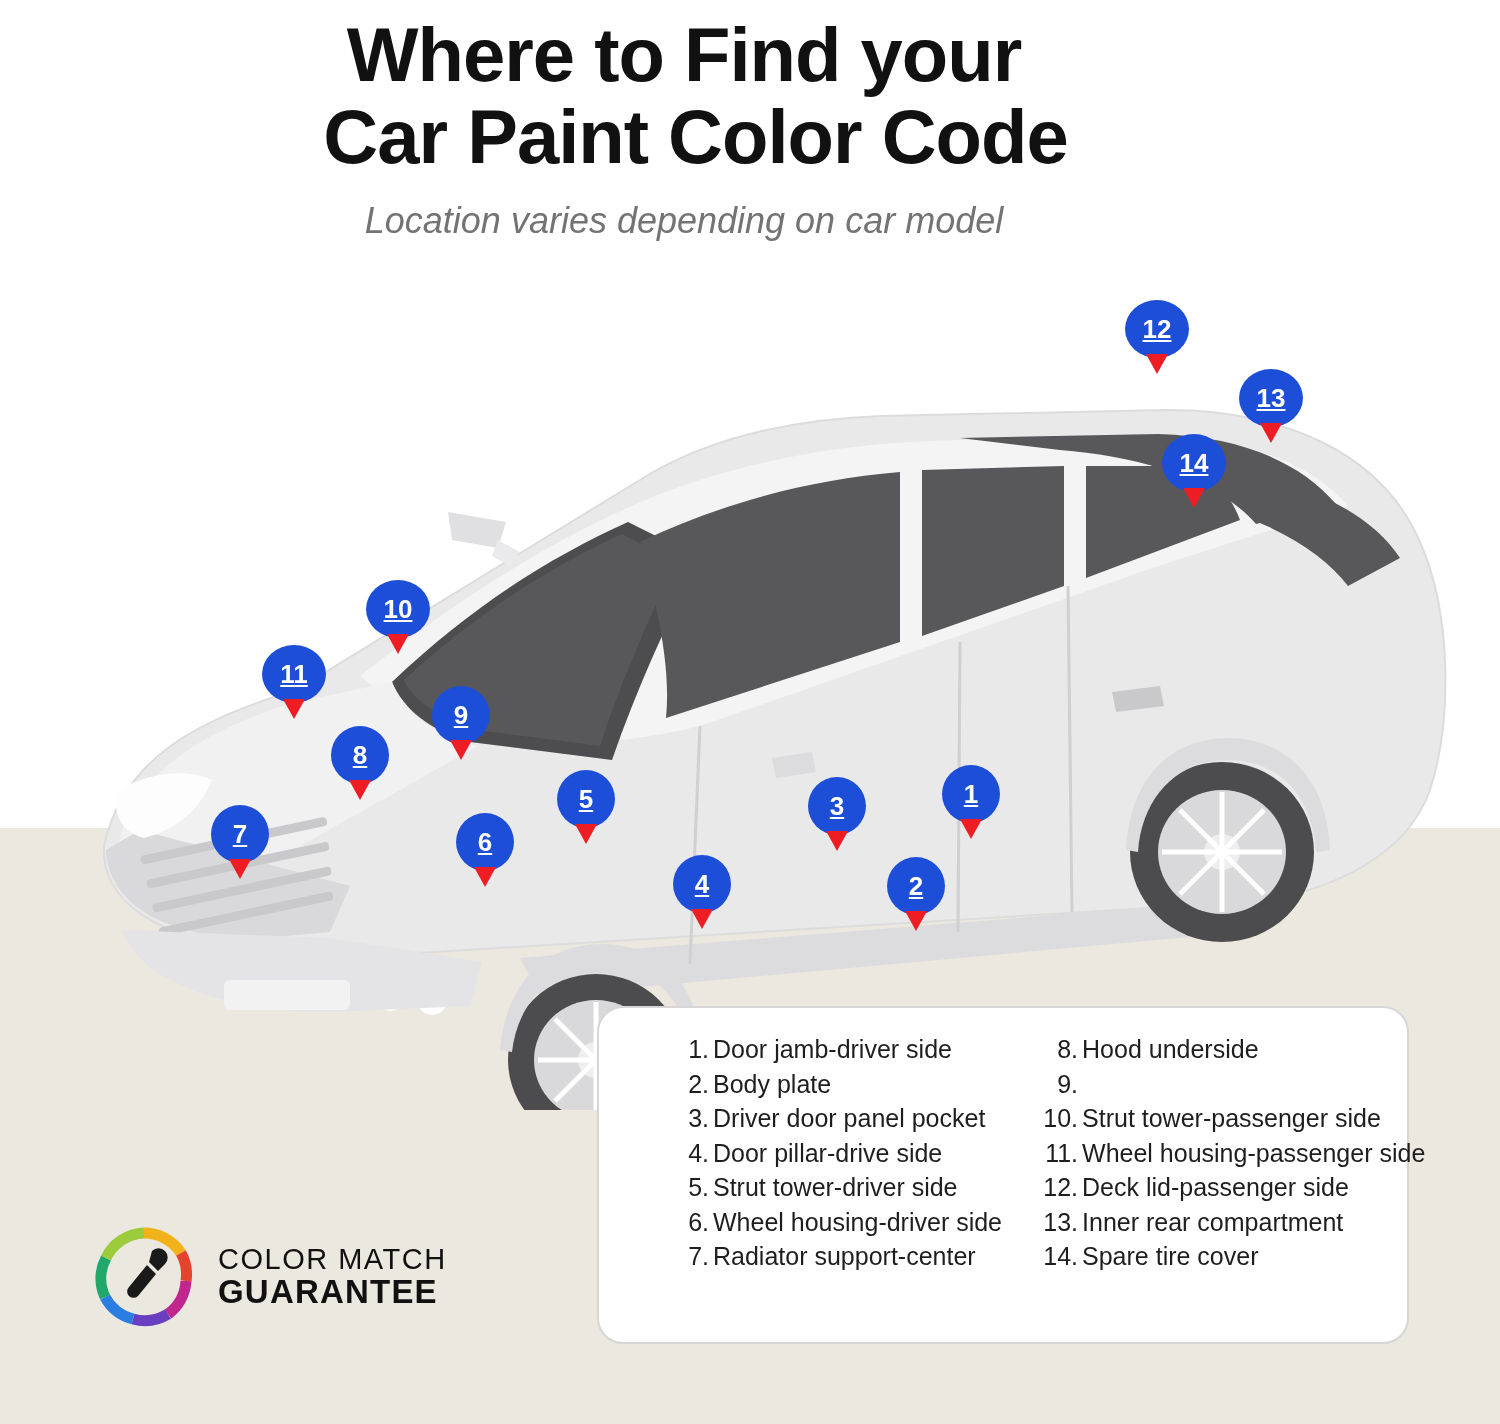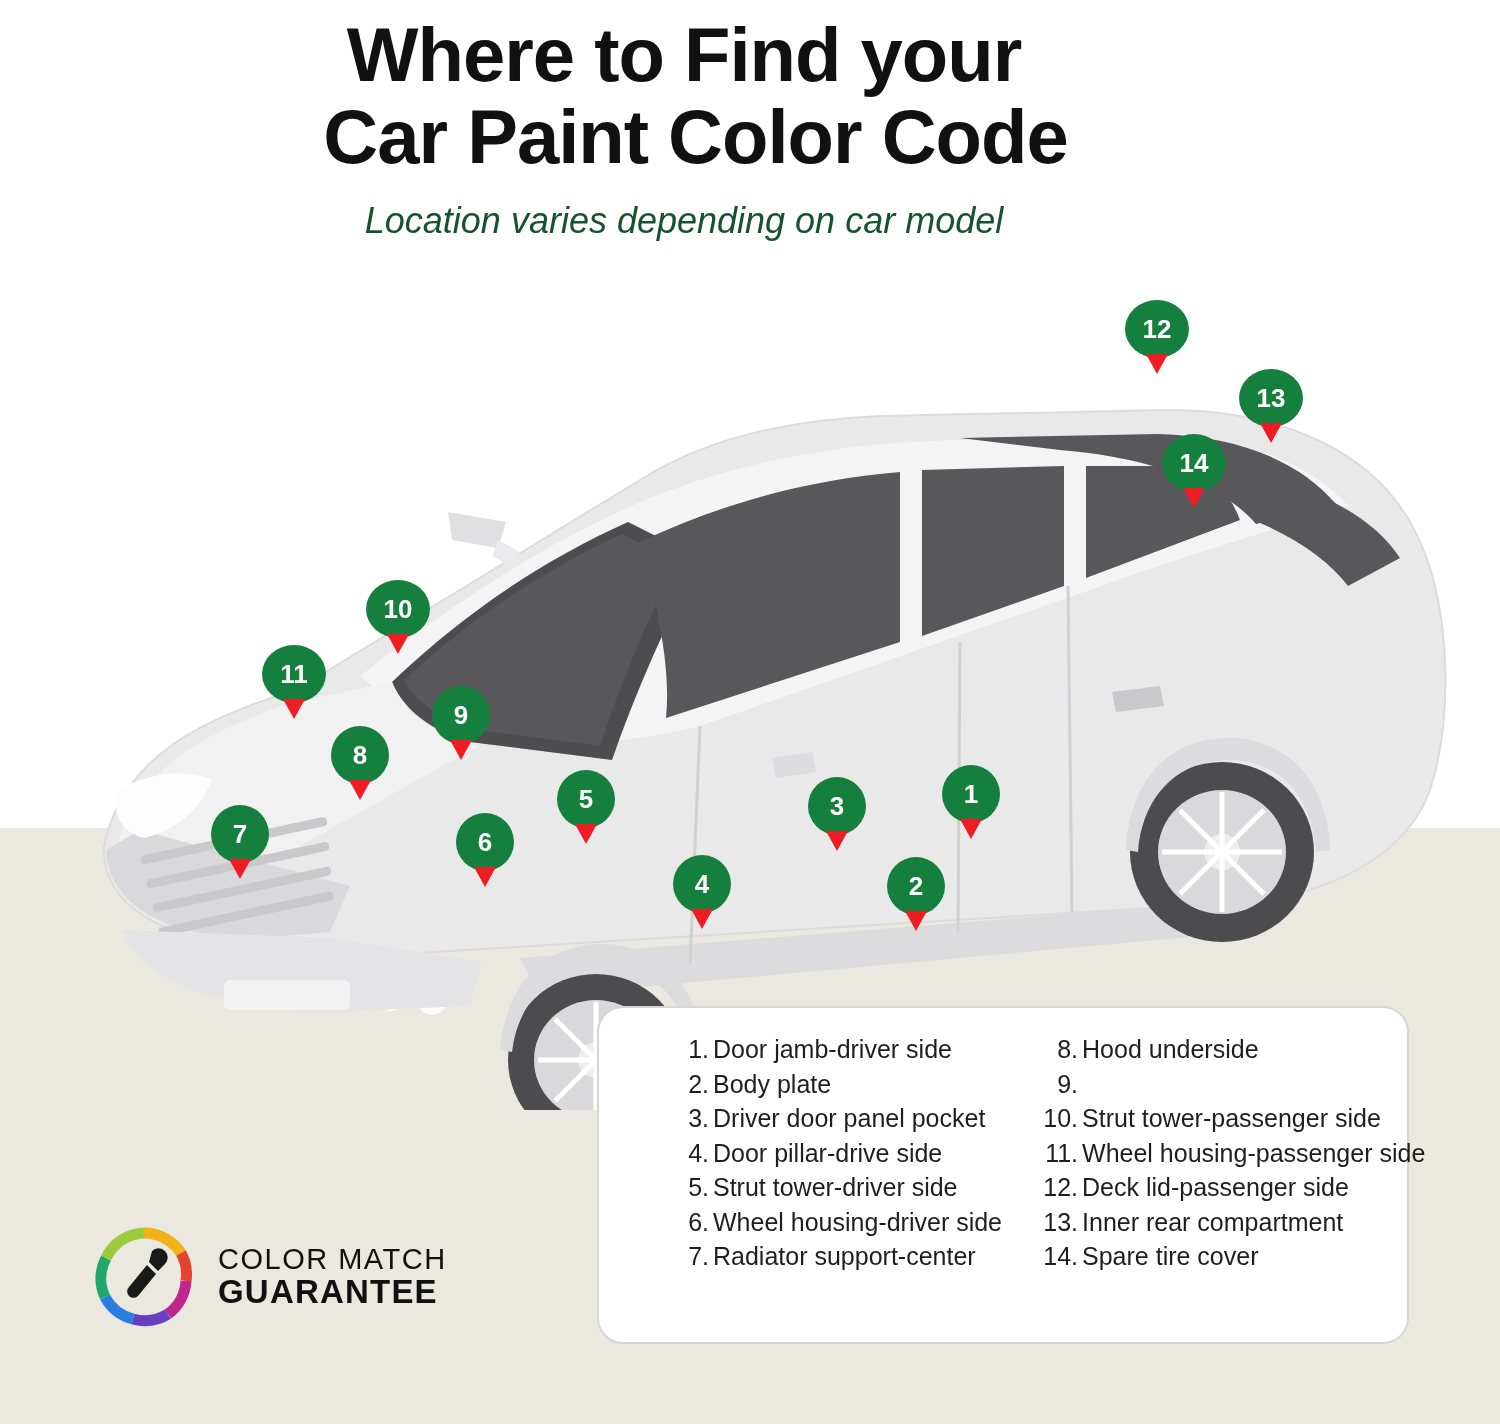--- a/index.html
+++ b/index.html
@@ -14,44 +14,45 @@
 
   
   .header{position:absolute;top:0;left:0;width:1368px;text-align:center;}
   .title{
     font-size:76px;font-weight:bold;line-height:1.08;
     color:#111111;letter-spacing:-1px;
     margin-top:14px;
   }
   .title .l2{display:block;padding-left:23px;}
   .subtitle{
-    font-size:36px;font-style:italic;color:#14532d;
+    font-size:36px;font-style:italic;color:#737373;
     margin-top:22px;font-weight:400;
   }
 
   
   .ground{
     position:absolute;left:0;top:828px;width:1500px;height:596px;
     background:#eae8df;
   }
 
   
   .car{position:absolute;left:0;top:290px;width:1500px;height:820px;}
   .car svg{display:block;}
 
   
   .pin{
     position:absolute;
     width:58px;height:58px;
     border-radius:50%;
-    background:#15803d;
+    background:#1d4ed8;
     color:#ffffff;
     font-size:26px;font-weight:bold;
     display:flex;align-items:center;justify-content:center;
     box-sizing:border-box;
+    text-decoration:underline;
   }
   .pin::after{
     content:"";
     position:absolute;
     bottom:-16px;left:50%;
     transform:translateX(-50%);
     width:0;height:0;
     border-left:11px solid transparent;
     border-right:11px solid transparent;
     border-top:20px solid #ee1d24;

